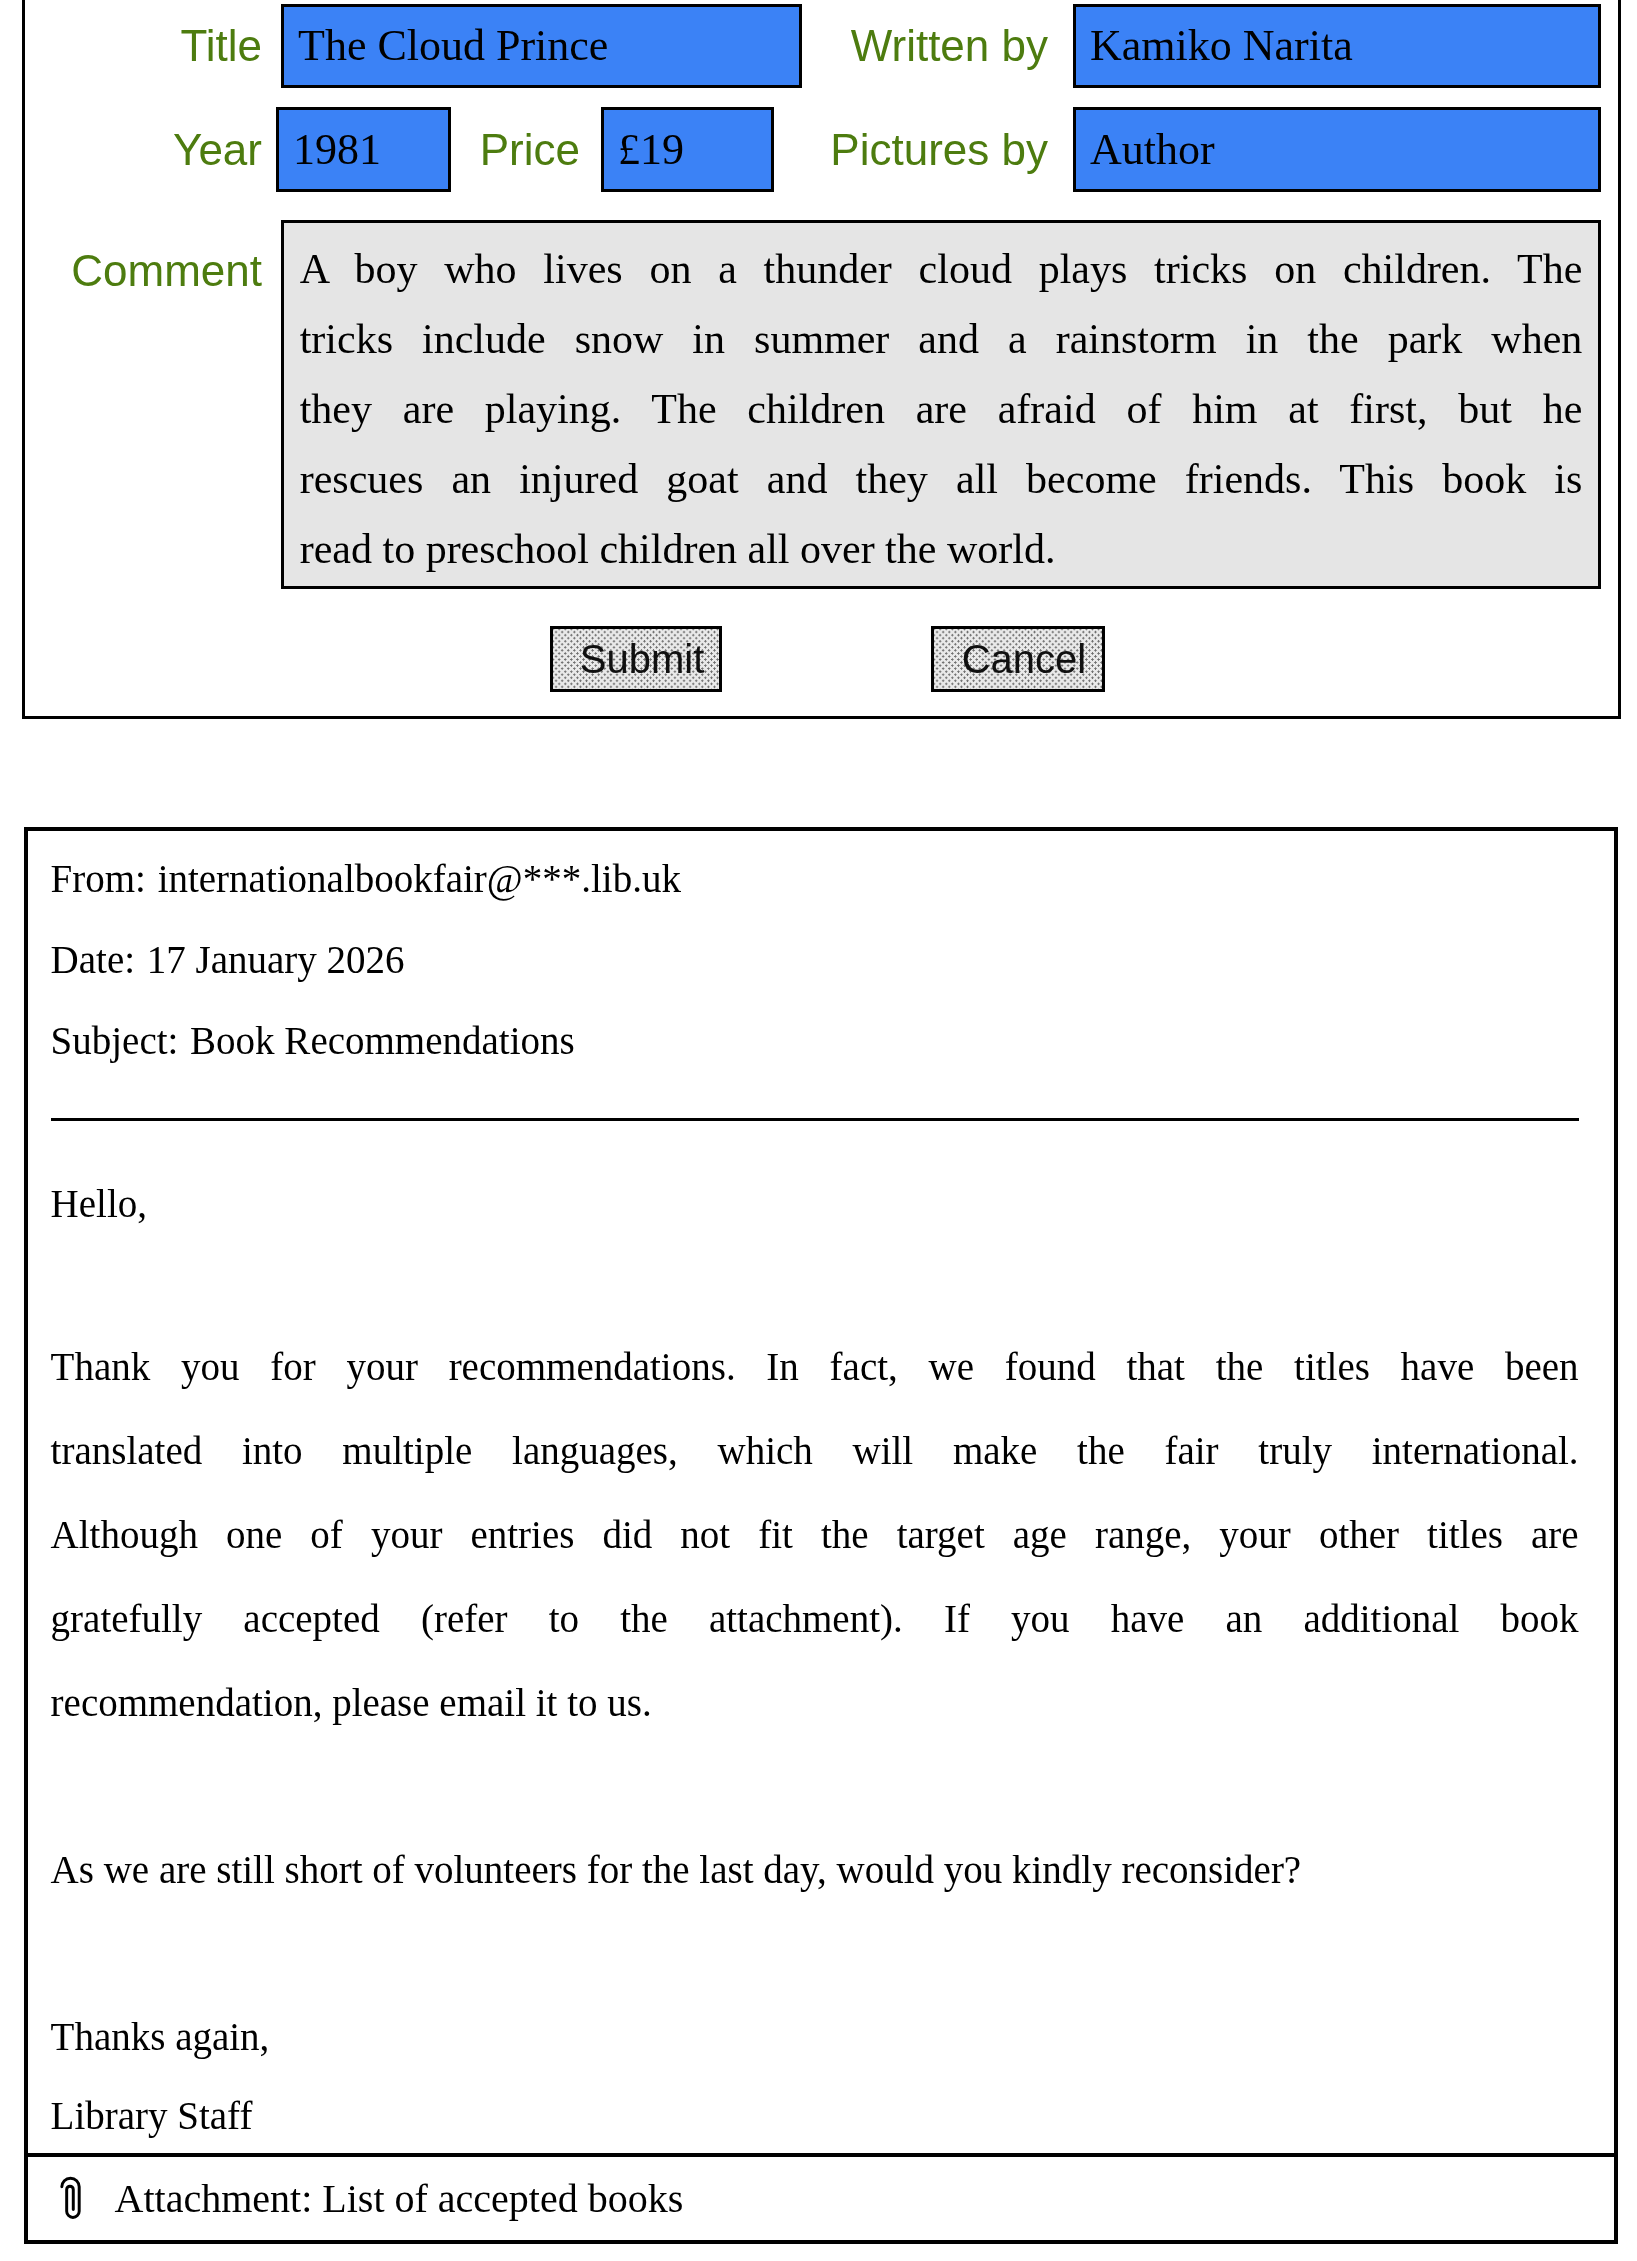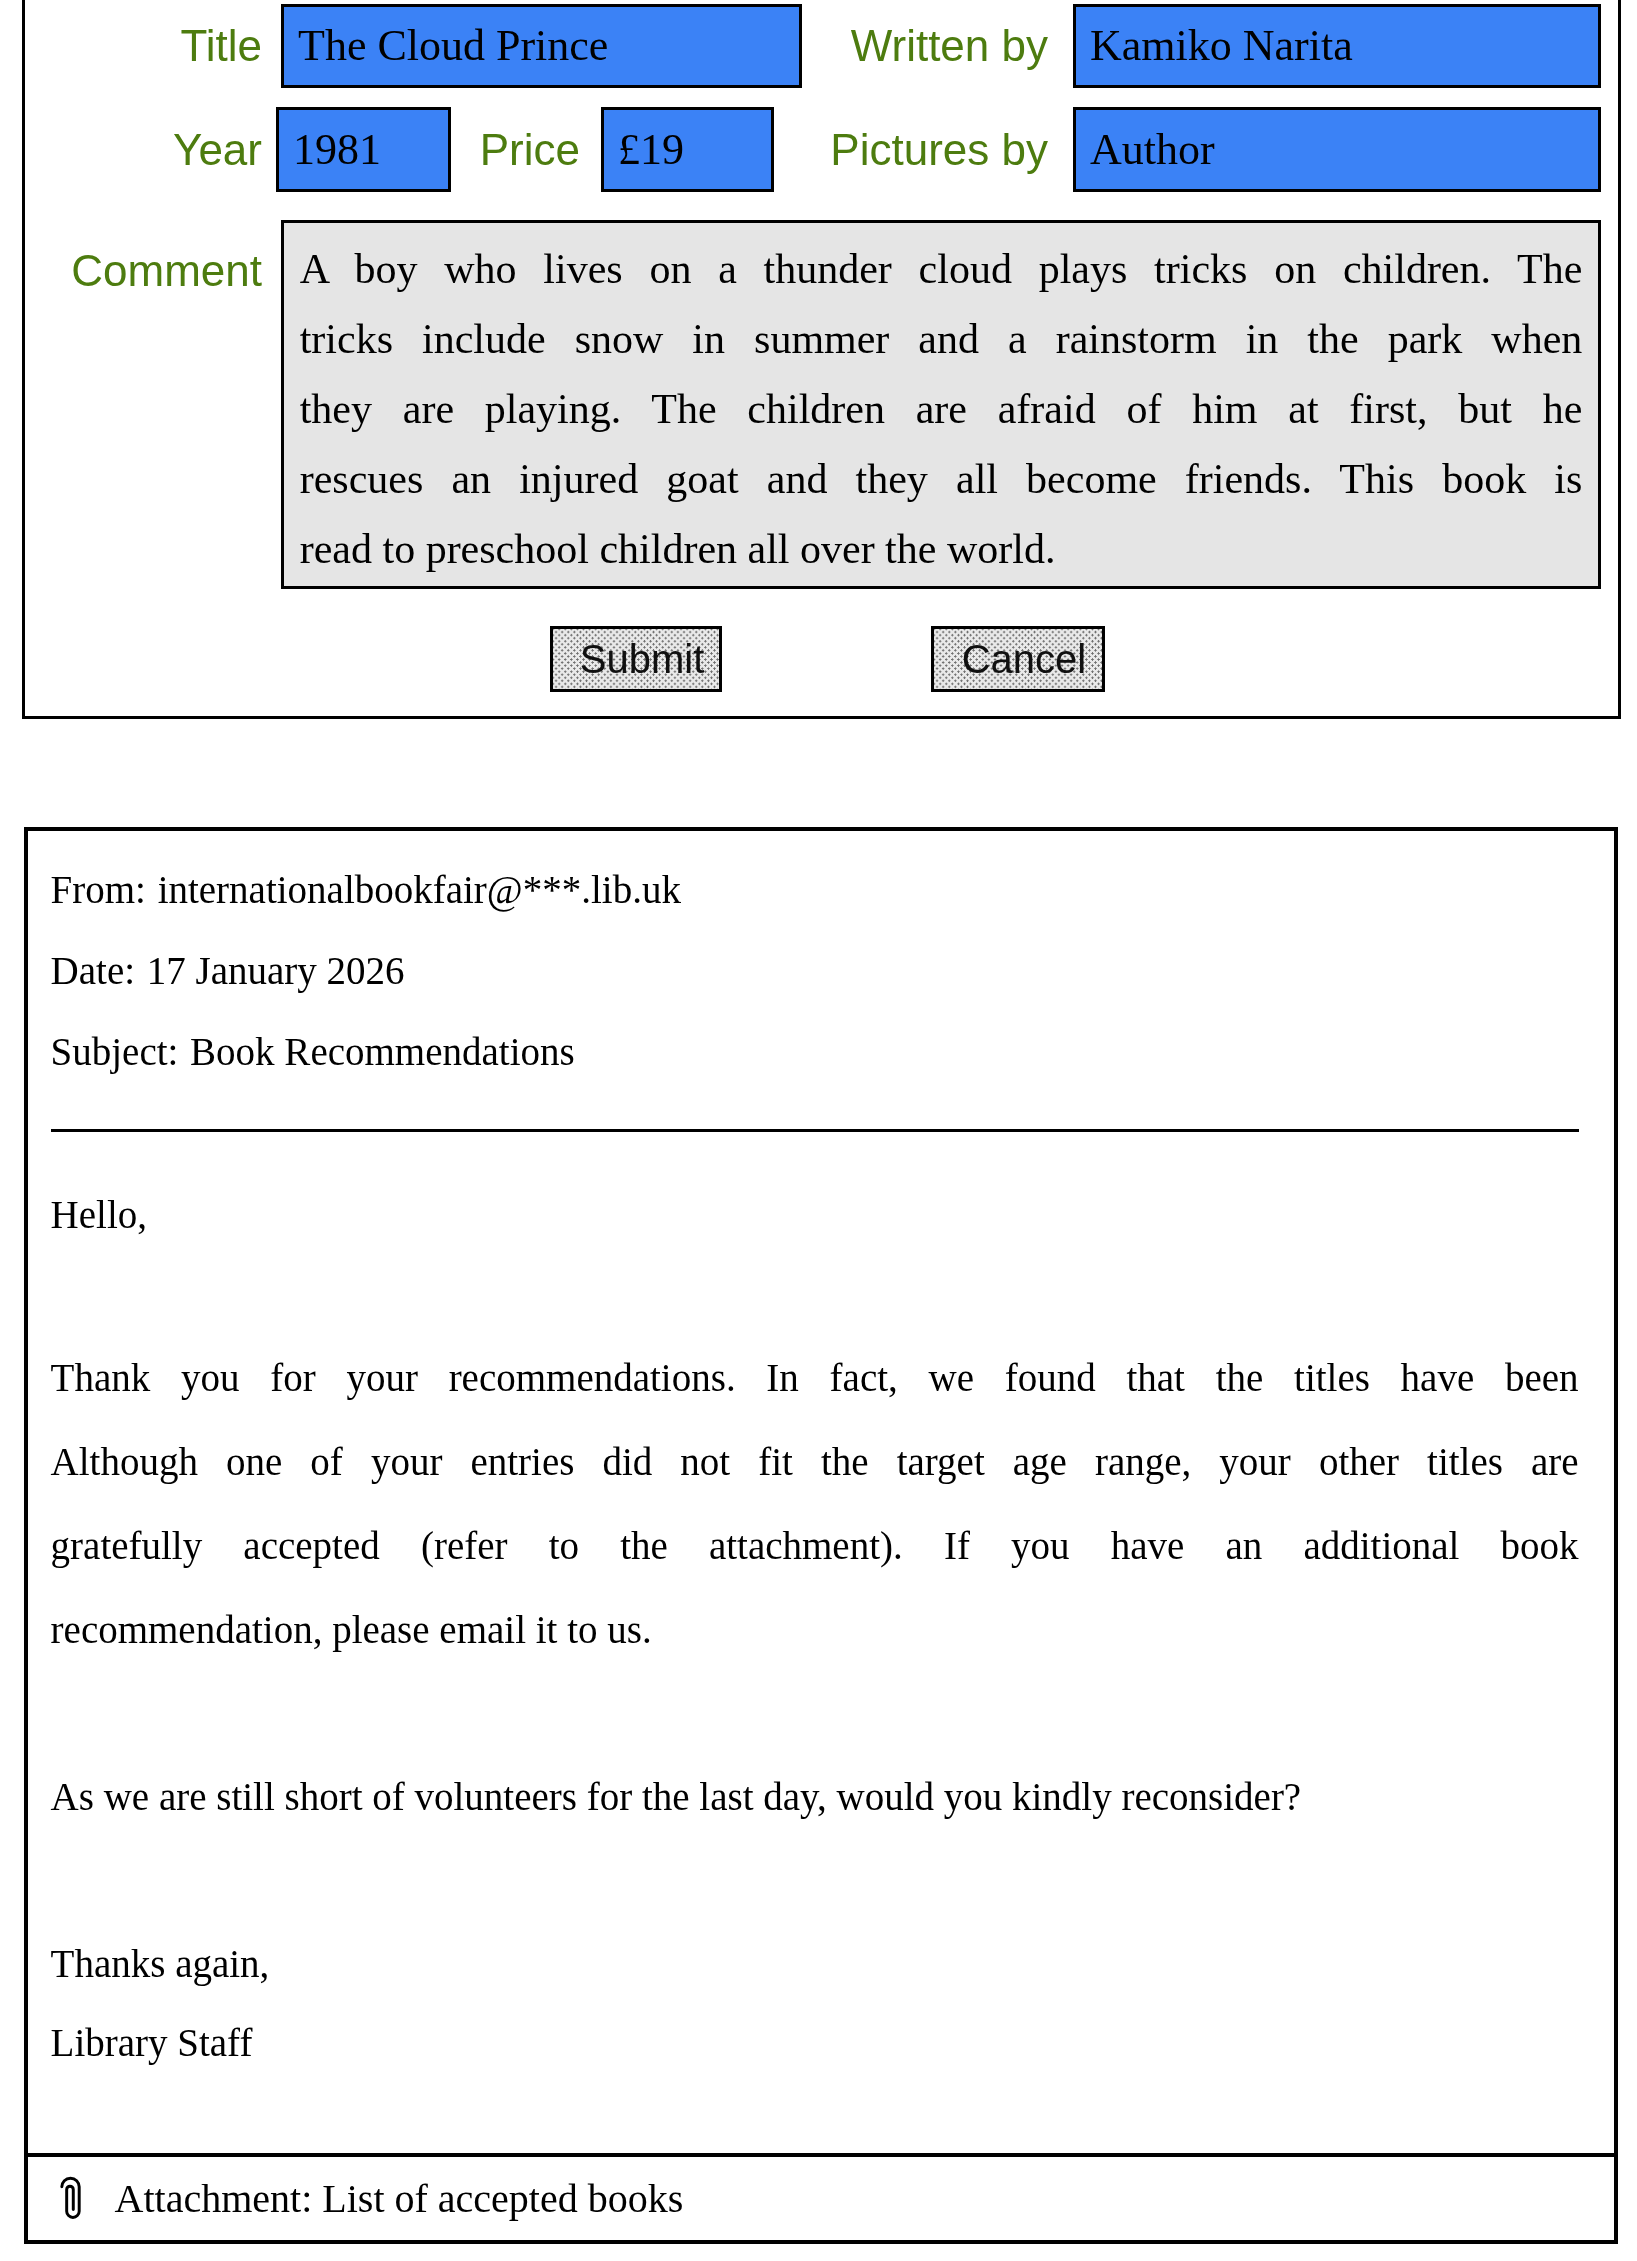--- a/index.html
+++ b/index.html
@@ -95,21 +95,21 @@
   
   .email-box {
     position: absolute;
     left: 23.6px; top: 827px;
     width: 1594px; height: 1417px;
     border: 4.4px solid #000;
     box-sizing: border-box;
     font-size: 39px;
     background: #fff;
   }
-  .email-flow { padding: 0 35px 0 23px; margin-top: 11px; }
+  .email-flow { padding: 0 35px 0 23px; }
   .email-header { padding-top: 21px; }
   .hline { line-height: 54px; white-space: nowrap; }
   .hline + .hline { margin-top: 27px; }
   .hlabel { margin-right: 0.30em; }
   .header-rule {
     border: none;
     border-top: 3.5px solid #000;
     margin: 50px 0 0 0;
     height: 0;
   }
@@ -195,20 +195,21 @@
           <span class="hlabel">Subject:</span><span>Book Recommendations</span>
         </div>
       </div>
 
       <hr class="header-rule">
 
       <div class="greeting">Hello,</div>
 
       <div class="body-par">
           <div class="tline just">Thank you for your recommendations.  In fact, we found that the titles have been</div>
+          <div class="tline just">translated into multiple languages, which will make the fair truly international.</div>
           <div class="tline just">Although one of your entries did not fit the target age range, your other titles are</div>
           <div class="tline just">gratefully accepted (refer to the attachment).  If you have an additional book</div>
           <div class="tline">recommendation, please email it to us.</div>
         </div>
 
       <div class="question">As we are still short of volunteers for the last day, would you kindly reconsider?</div>
 
       <div class="closing">
           <div class="tline">Thanks again,</div>
           <div class="tline">Library Staff</div>

